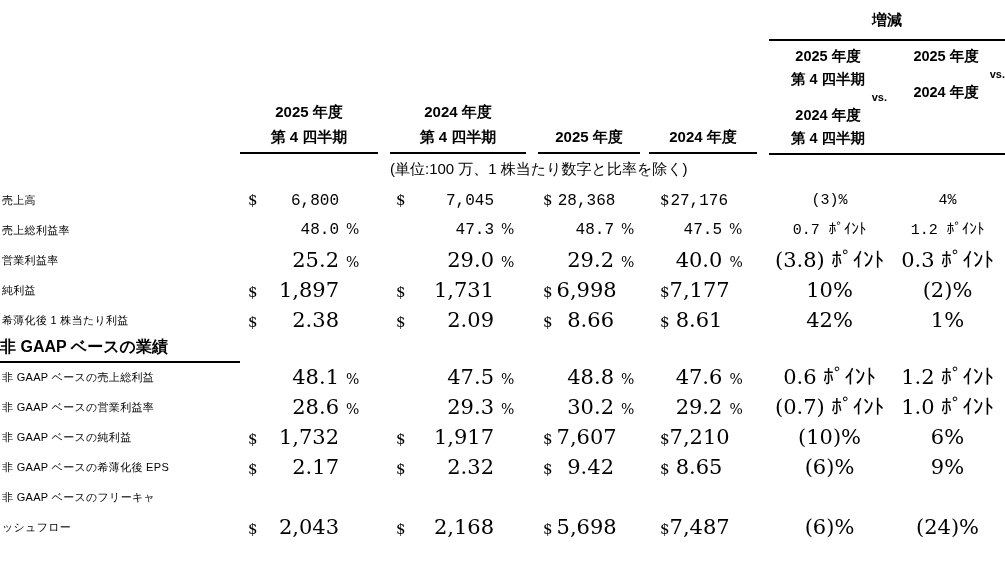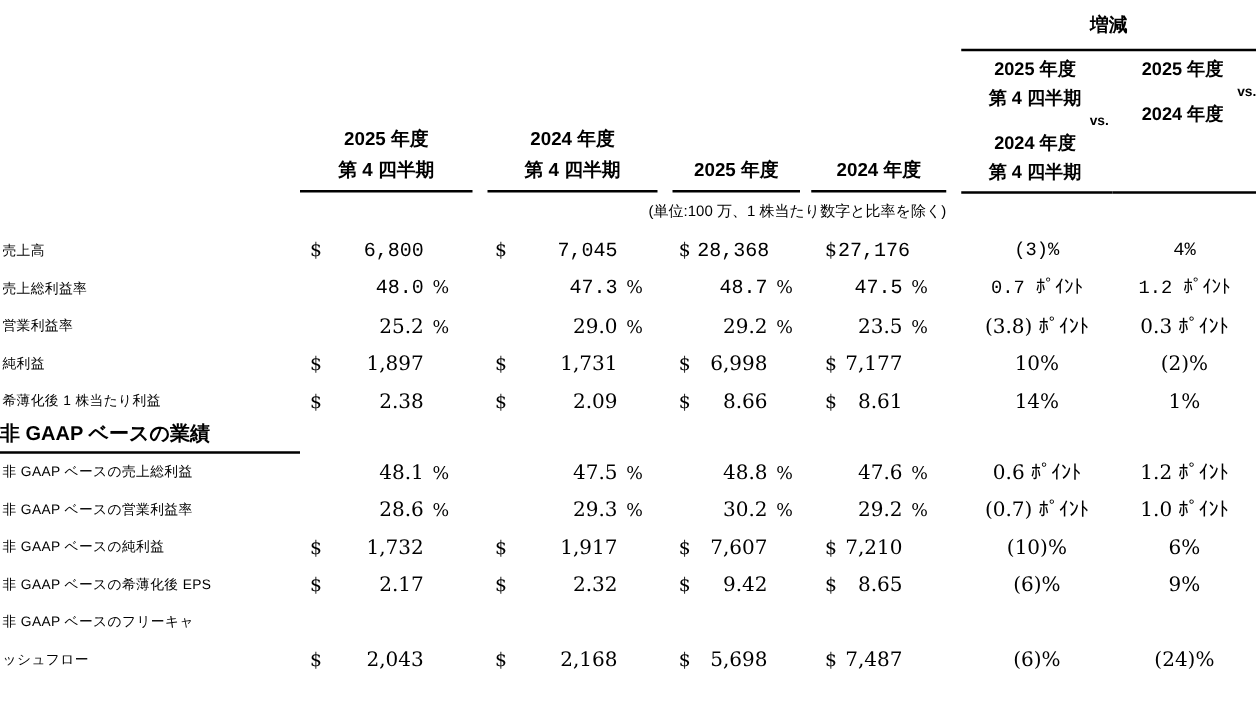--- a/index.html
+++ b/index.html
@@ -46,42 +46,42 @@
     text-align: center;
     font-weight: bold;
     font-size: 14.5px;
     line-height: 23px;
     padding-top: 4px;
   }
   .vs { font-size: 11px; line-height: 13px; text-align: right; }
 
   
   tr.unit-row td { height: 31px; vertical-align: middle; }
-  .unit-note { text-align: right; font-size: 12px; white-space: nowrap; }
+  .unit-note { text-align: left; font-size: 15px; white-space: nowrap; }
 
   
   tr.data-row td { height: 30px; }
   .row-label {
     font-size: 11px;
     padding-left: 2px;
     white-space: nowrap;
     letter-spacing: 0.3px;
   }
   .cellwrap { display: flex; align-items: baseline; }
   .pfx { width: 16px; text-align: left; font-family: "DejaVu Serif", serif; font-size: 15px; }
   .val { flex: 1; text-align: right; font-size: 16px; }
   .sfx { width: 24px; text-align: left; padding-left: 7px; font-size: 14px;
          font-family: "DejaVu Serif", serif; }
   td.c1 .cellwrap { padding-left: 8px;  padding-right: 27px; }
   td.c2 .cellwrap { padding-left: 6px;  padding-right: 20px; }
   td.c3 .cellwrap { padding-left: 5px;  padding-right: 5px; }
   td.c4 .cellwrap { padding-left: 17px; padding-right: 11px; }
   .change-cell { text-align: center; font-size: 15px; white-space: nowrap; }
   tr.num-serif .val, tr.num-serif .change-cell {
-    font-family: "DejaVu Serif", serif; font-size: 16px;
+    font-family: "DejaVu Serif", serif; font-size: 21px;
   }
   tr.num-sans .val, tr.num-sans .change-cell {
     font-family: Liberation Mono, monospace;
   }
 
   
   tr.section-row td { height: 27px; vertical-align: bottom; }
   .section-label {
     font-weight: bold;
     font-size: 16px;
@@ -248,21 +248,21 @@
         <td class="num-cell c3">
           <div class="cellwrap">
             <span class="pfx"></span>
             <span class="val">29.2</span>
             <span class="sfx">%</span>
           </div>
         </td>
         <td class="num-cell c4">
           <div class="cellwrap">
             <span class="pfx"></span>
-            <span class="val">23.5</span>
+            <span class="val">40.0</span>
             <span class="sfx">%</span>
           </div>
         </td>
         <td></td>
         <td class="change-cell">(3.8) ﾎﾟｲﾝﾄ</td>
         <td class="change-cell">0.3 ﾎﾟｲﾝﾄ</td>
       </tr>
       <tr class="data-row num-serif">
         <td class="row-label">純利益</td>
         <td class="num-cell c1">
@@ -321,21 +321,21 @@
           </div>
         </td>
         <td class="num-cell c4">
           <div class="cellwrap">
             <span class="pfx">$</span>
             <span class="val">8.61</span>
             <span class="sfx"></span>
           </div>
         </td>
         <td></td>
-        <td class="change-cell">14%</td>
+        <td class="change-cell">42%</td>
         <td class="change-cell">1%</td>
       </tr>
       <tr class="section-row">
         <td class="section-label">非 GAAP ベースの業績</td>
         <td colspan="7"></td>
       </tr>
       <tr class="data-row num-serif">
         <td class="row-label">非 GAAP ベースの売上総利益</td>
         <td class="num-cell c1">
           <div class="cellwrap">

